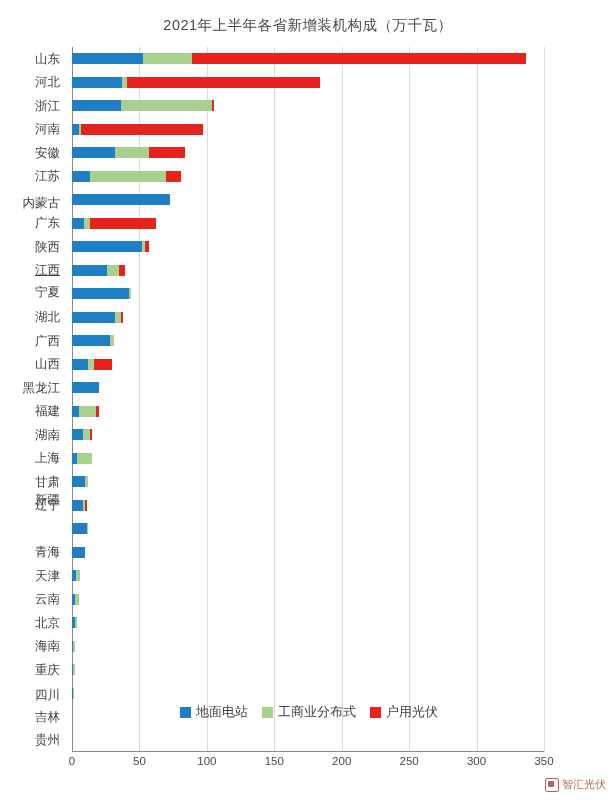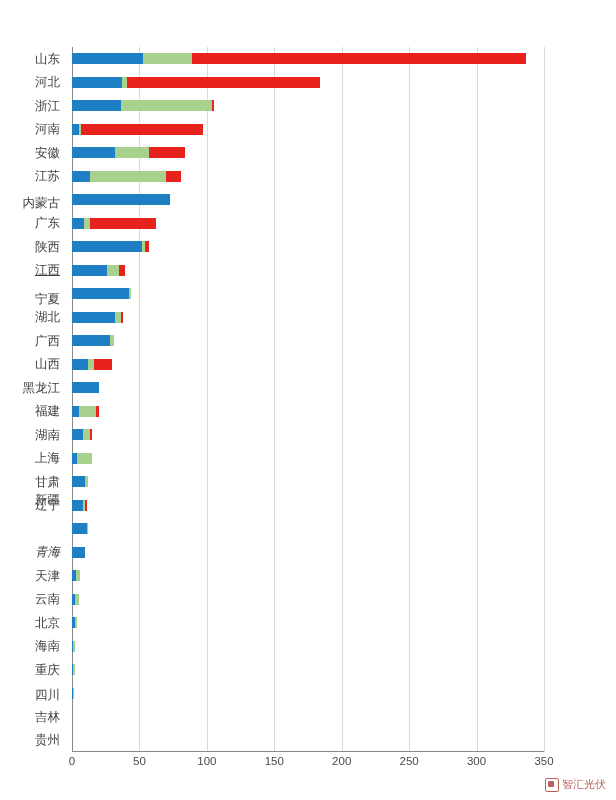--- a/index.html
+++ b/index.html
@@ -158,44 +158,45 @@
     height: 6px;
     background: #b0453f;
     border-radius: 1px;
   }
 </style>
 </head>
 <body>
 
 <div id="chart-root">
 
+  <div id="chart-title">2021年上半年各省新增装机构成（万千瓦）</div>
 
   <div id="ylabels">
       <div class="ylabel" style="top: 5.75px;">山东</div>
       <div class="ylabel" style="top: 29.25px;">河北</div>
       <div class="ylabel" style="top: 52.75px;">浙江</div>
       <div class="ylabel" style="top: 76.25px;">河南</div>
       <div class="ylabel" style="top: 99.75px;">安徽</div>
       <div class="ylabel" style="top: 123.25px;">江苏</div>
       <div class="ylabel" style="top: 150px;">内蒙古</div>
       <div class="ylabel" style="top: 170.25px;">广东</div>
       <div class="ylabel" style="top: 193.75px;">陕西</div>
       <div class="ylabel" style="top: 217.25px; text-decoration: underline;">江西</div>
-      <div class="ylabel" style="top: 246px;">宁夏</div>
+      <div class="ylabel" style="top: 239px;">宁夏</div>
       <div class="ylabel" style="top: 264.25px;">湖北</div>
       <div class="ylabel" style="top: 287.75px;">广西</div>
       <div class="ylabel" style="top: 311.25px;">山西</div>
       <div class="ylabel" style="top: 334.75px;">黑龙江</div>
       <div class="ylabel" style="top: 358.25px;">福建</div>
       <div class="ylabel" style="top: 381.75px;">湖南</div>
       <div class="ylabel" style="top: 405.25px;">上海</div>
       <div class="ylabel" style="top: 428.75px;">甘肃</div>
       <div class="ylabel" style="top: 452.25px;">辽宁</div>
       <div class="ylabel" style="top: 447px;">新疆</div>
-      <div class="ylabel" style="top: 499.25px; font-style: italic;">青海</div>
+      <div class="ylabel" style="top: 499.25px;">青海</div>
       <div class="ylabel" style="top: 522.75px;">天津</div>
       <div class="ylabel" style="top: 546.25px;">云南</div>
       <div class="ylabel" style="top: 569.75px;">北京</div>
       <div class="ylabel" style="top: 593.25px;">海南</div>
       <div class="ylabel" style="top: 616.75px;">重庆</div>
       <div class="ylabel" style="top: 642px; margin-left: 44px;">四川</div>
       <div class="ylabel" style="top: 663.75px;">吉林</div>
       <div class="ylabel" style="top: 687.25px; text-align: right;">贵州</div>
     </div>
 
@@ -344,19 +345,33 @@
       <span class="xtick" style="left: 0px;">0</span>
       <span class="xtick" style="left: 67.4286px;">50</span>
       <span class="xtick" style="left: 134.857px;">100</span>
       <span class="xtick" style="left: 202.286px;">150</span>
       <span class="xtick" style="left: 269.714px;">200</span>
       <span class="xtick" style="left: 337.143px;">250</span>
       <span class="xtick" style="left: 404.571px;">300</span>
       <span class="xtick" style="left: 472px;">350</span>
     </div>
 
+  <div id="legend">
+      <div class="legend-item">
+        <span class="legend-swatch" style="background: rgb(31, 127, 196);"></span>
+        <span>地面电站</span>
+      </div>
+      <div class="legend-item">
+        <span class="legend-swatch" style="background: rgb(168, 209, 141);"></span>
+        <span>工商业分布式</span>
+      </div>
+      <div class="legend-item">
+        <span class="legend-swatch" style="background: rgb(232, 35, 30);"></span>
+        <span>户用光伏</span>
+      </div>
+    </div>
 
   <div id="watermark">
     <span class="wm-mark"></span>
     <span>智汇光伏</span>
   </div>
 
 </div>
 
 </body></html>

